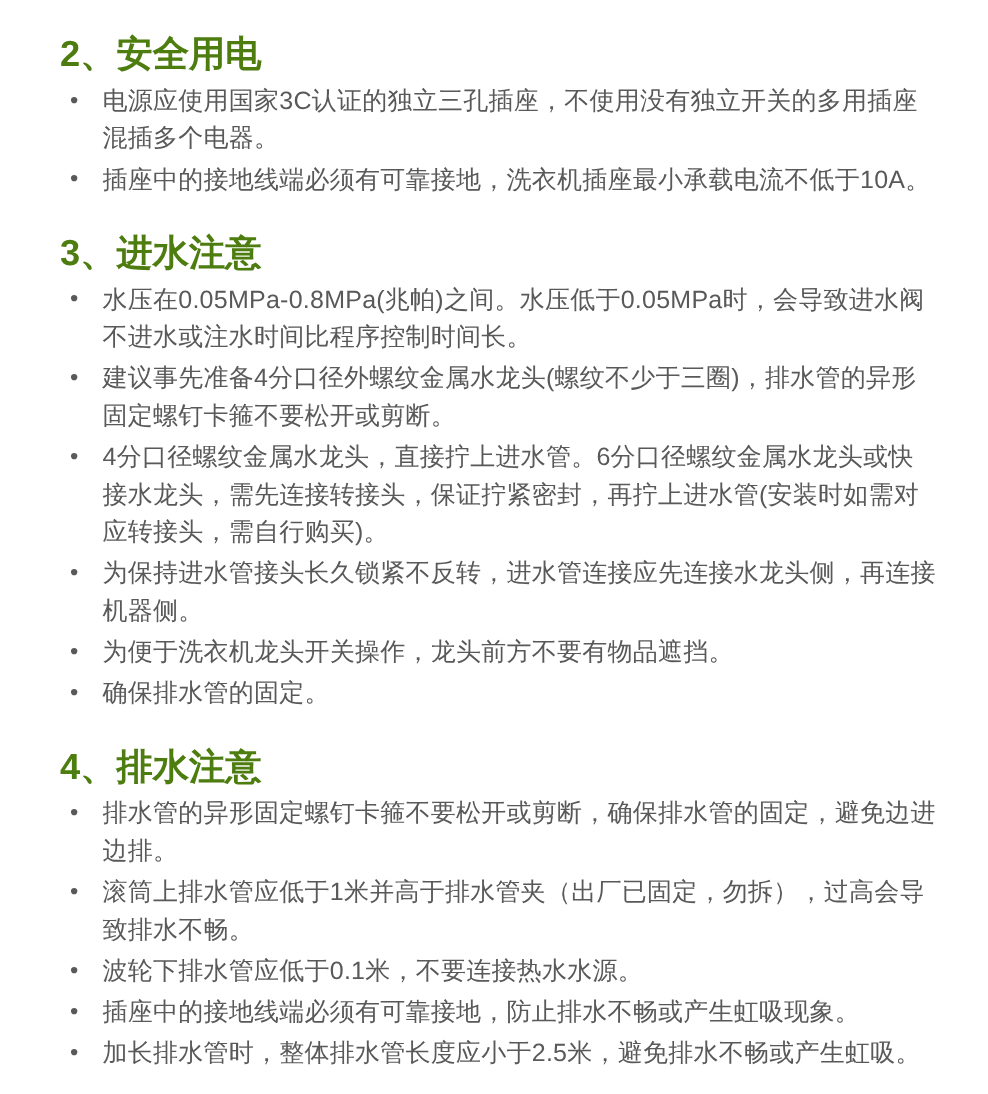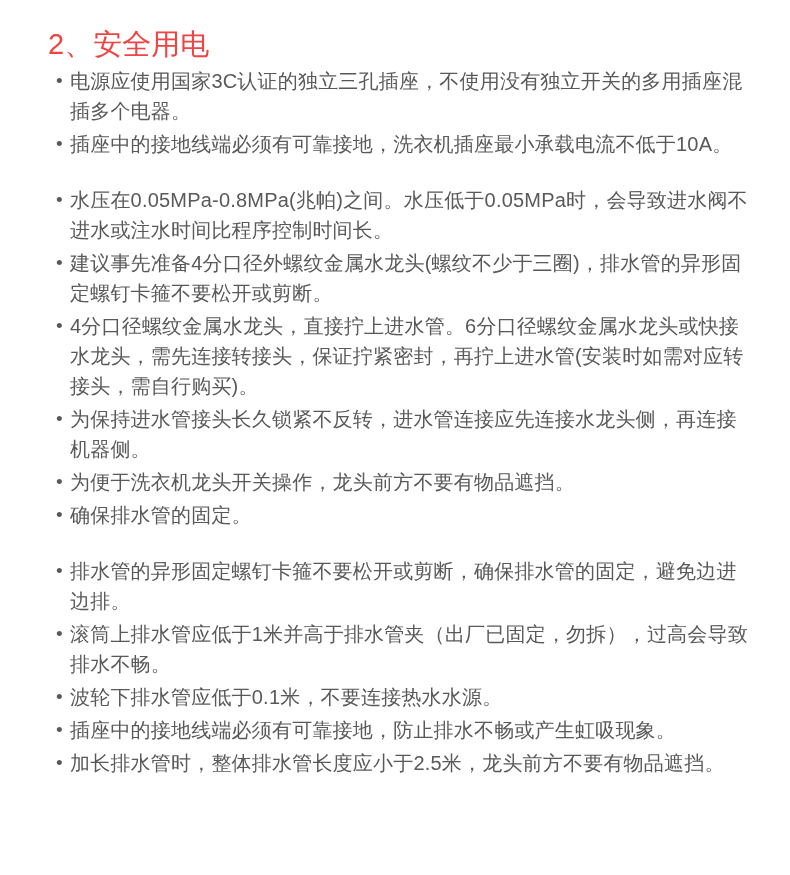--- a/index.html
+++ b/index.html
@@ -22,22 +22,22 @@
   .section {
     margin-bottom: 26px;
   }
   .section:last-child {
     margin-bottom: 0;
   }
   h2.section-title {
     margin: 0 0 4px 0;
     font-size: 29px;
     line-height: 36px;
-    font-weight: 400;
-    color: #ef4444;
+    font-weight: 700;
+    color: #4d7c0f;
   }
   ul.bullet-list {
     margin: 0;
     padding: 0;
     list-style: none;
   }
   li.bullet-item {
     display: flex;
     align-items: flex-start;
     font-size: 20px;
@@ -53,20 +53,21 @@
     box-sizing: border-box;
     padding-left: 8px;
     font-size: 19px;
     line-height: 30px;
     color: #595959;
     user-select: none;
   }
   .bullet-text {
     flex: 1 1 auto;
     letter-spacing: 0.2px;
+    margin-left: 12px;
   }
 </style>
 </head>
 <body>
 
 <div class="doc">
 
   <section class="section">
     <h2 class="section-title">2、安全用电</h2>
     <ul class="bullet-list">
@@ -75,20 +76,21 @@
         <span class="bullet-text">电源应使用国家3C认证的独立三孔插座，不使用没有独立开关的多用插座混插多个电器。</span>
       </li>
       <li class="bullet-item">
         <span class="dot">•</span>
         <span class="bullet-text">插座中的接地线端必须有可靠接地，洗衣机插座最小承载电流不低于10A。</span>
       </li>
     </ul>
   </section>
 
   <section class="section">
+    <h2 class="section-title">3、进水注意</h2>
     <ul class="bullet-list">
       <li class="bullet-item">
         <span class="dot">•</span>
         <span class="bullet-text">水压在0.05MPa-0.8MPa(兆帕)之间。水压低于0.05MPa时，会导致进水阀不进水或注水时间比程序控制时间长。</span>
       </li>
       <li class="bullet-item">
         <span class="dot">•</span>
         <span class="bullet-text">建议事先准备4分口径外螺纹金属水龙头(螺纹不少于三圈)，排水管的异形固定螺钉卡箍不要松开或剪断。</span>
       </li>
       <li class="bullet-item">
@@ -104,37 +106,38 @@
         <span class="bullet-text">为便于洗衣机龙头开关操作，龙头前方不要有物品遮挡。</span>
       </li>
       <li class="bullet-item">
         <span class="dot">•</span>
         <span class="bullet-text">确保排水管的固定。</span>
       </li>
     </ul>
   </section>
 
   <section class="section">
+    <h2 class="section-title">4、排水注意</h2>
     <ul class="bullet-list">
       <li class="bullet-item">
         <span class="dot">•</span>
         <span class="bullet-text">排水管的异形固定螺钉卡箍不要松开或剪断，确保排水管的固定，避免边进边排。</span>
       </li>
       <li class="bullet-item">
         <span class="dot">•</span>
         <span class="bullet-text">滚筒上排水管应低于1米并高于排水管夹（出厂已固定，勿拆），过高会导致排水不畅。</span>
       </li>
       <li class="bullet-item">
         <span class="dot">•</span>
         <span class="bullet-text">波轮下排水管应低于0.1米，不要连接热水水源。</span>
       </li>
       <li class="bullet-item">
         <span class="dot">•</span>
         <span class="bullet-text">插座中的接地线端必须有可靠接地，防止排水不畅或产生虹吸现象。</span>
       </li>
       <li class="bullet-item">
         <span class="dot">•</span>
-        <span class="bullet-text">加长排水管时，整体排水管长度应小于2.5米，龙头前方不要有物品遮挡。</span>
+        <span class="bullet-text">加长排水管时，整体排水管长度应小于2.5米，避免排水不畅或产生虹吸。</span>
       </li>
     </ul>
   </section>
 
 </div>
 
 </body></html>

